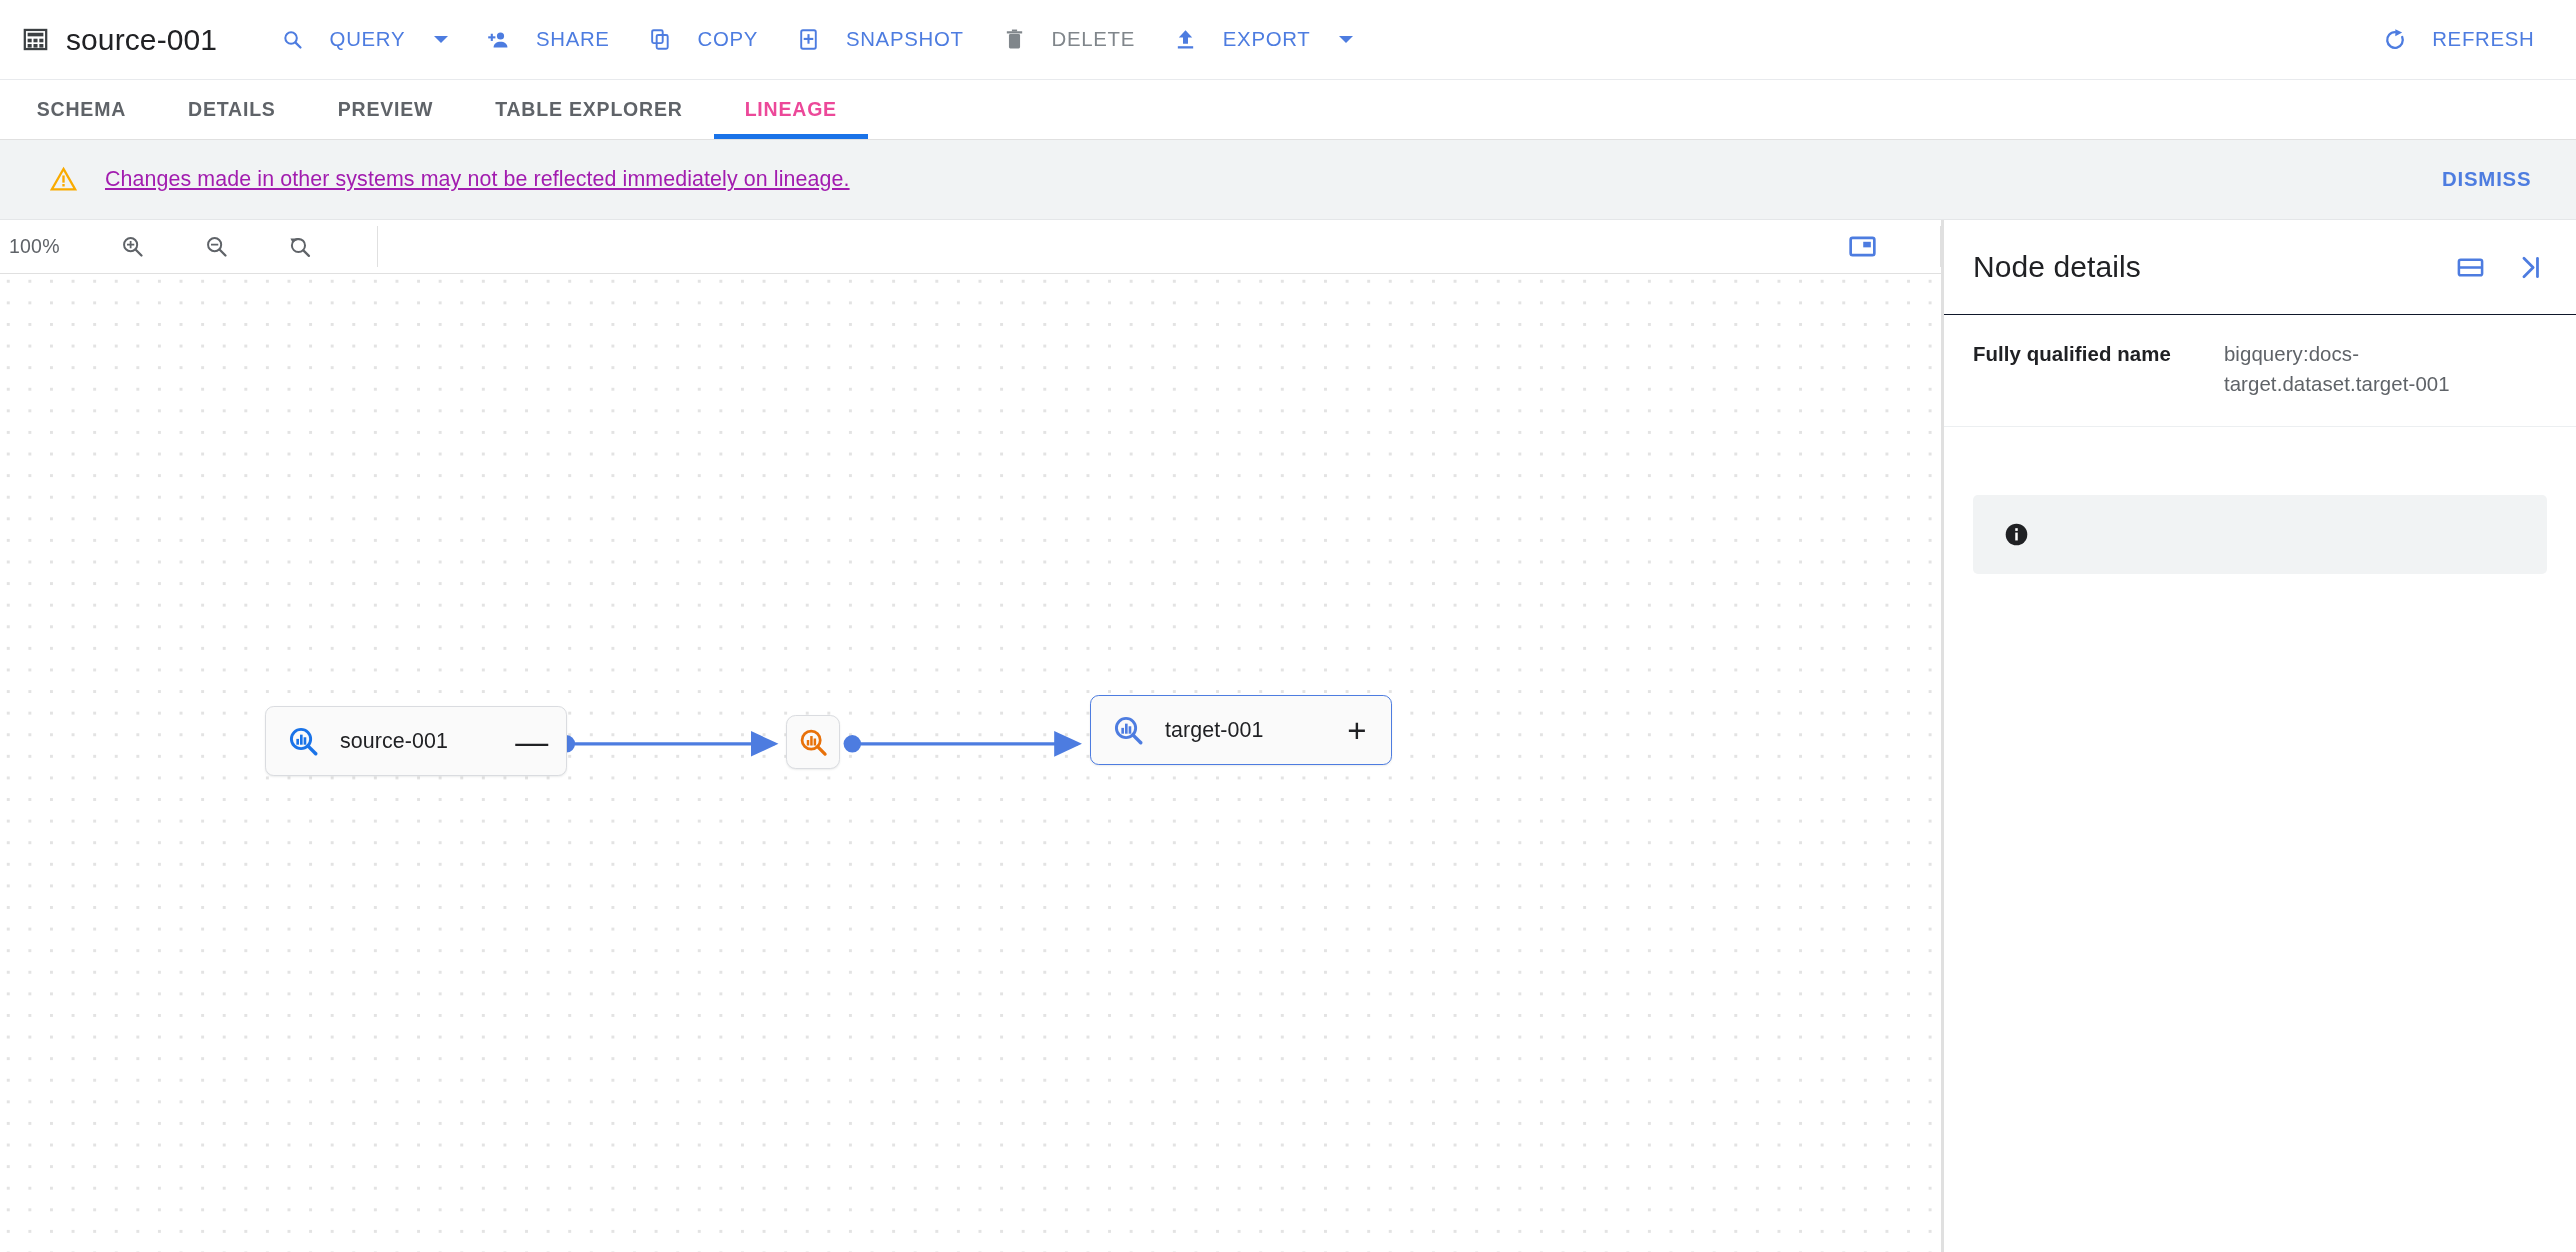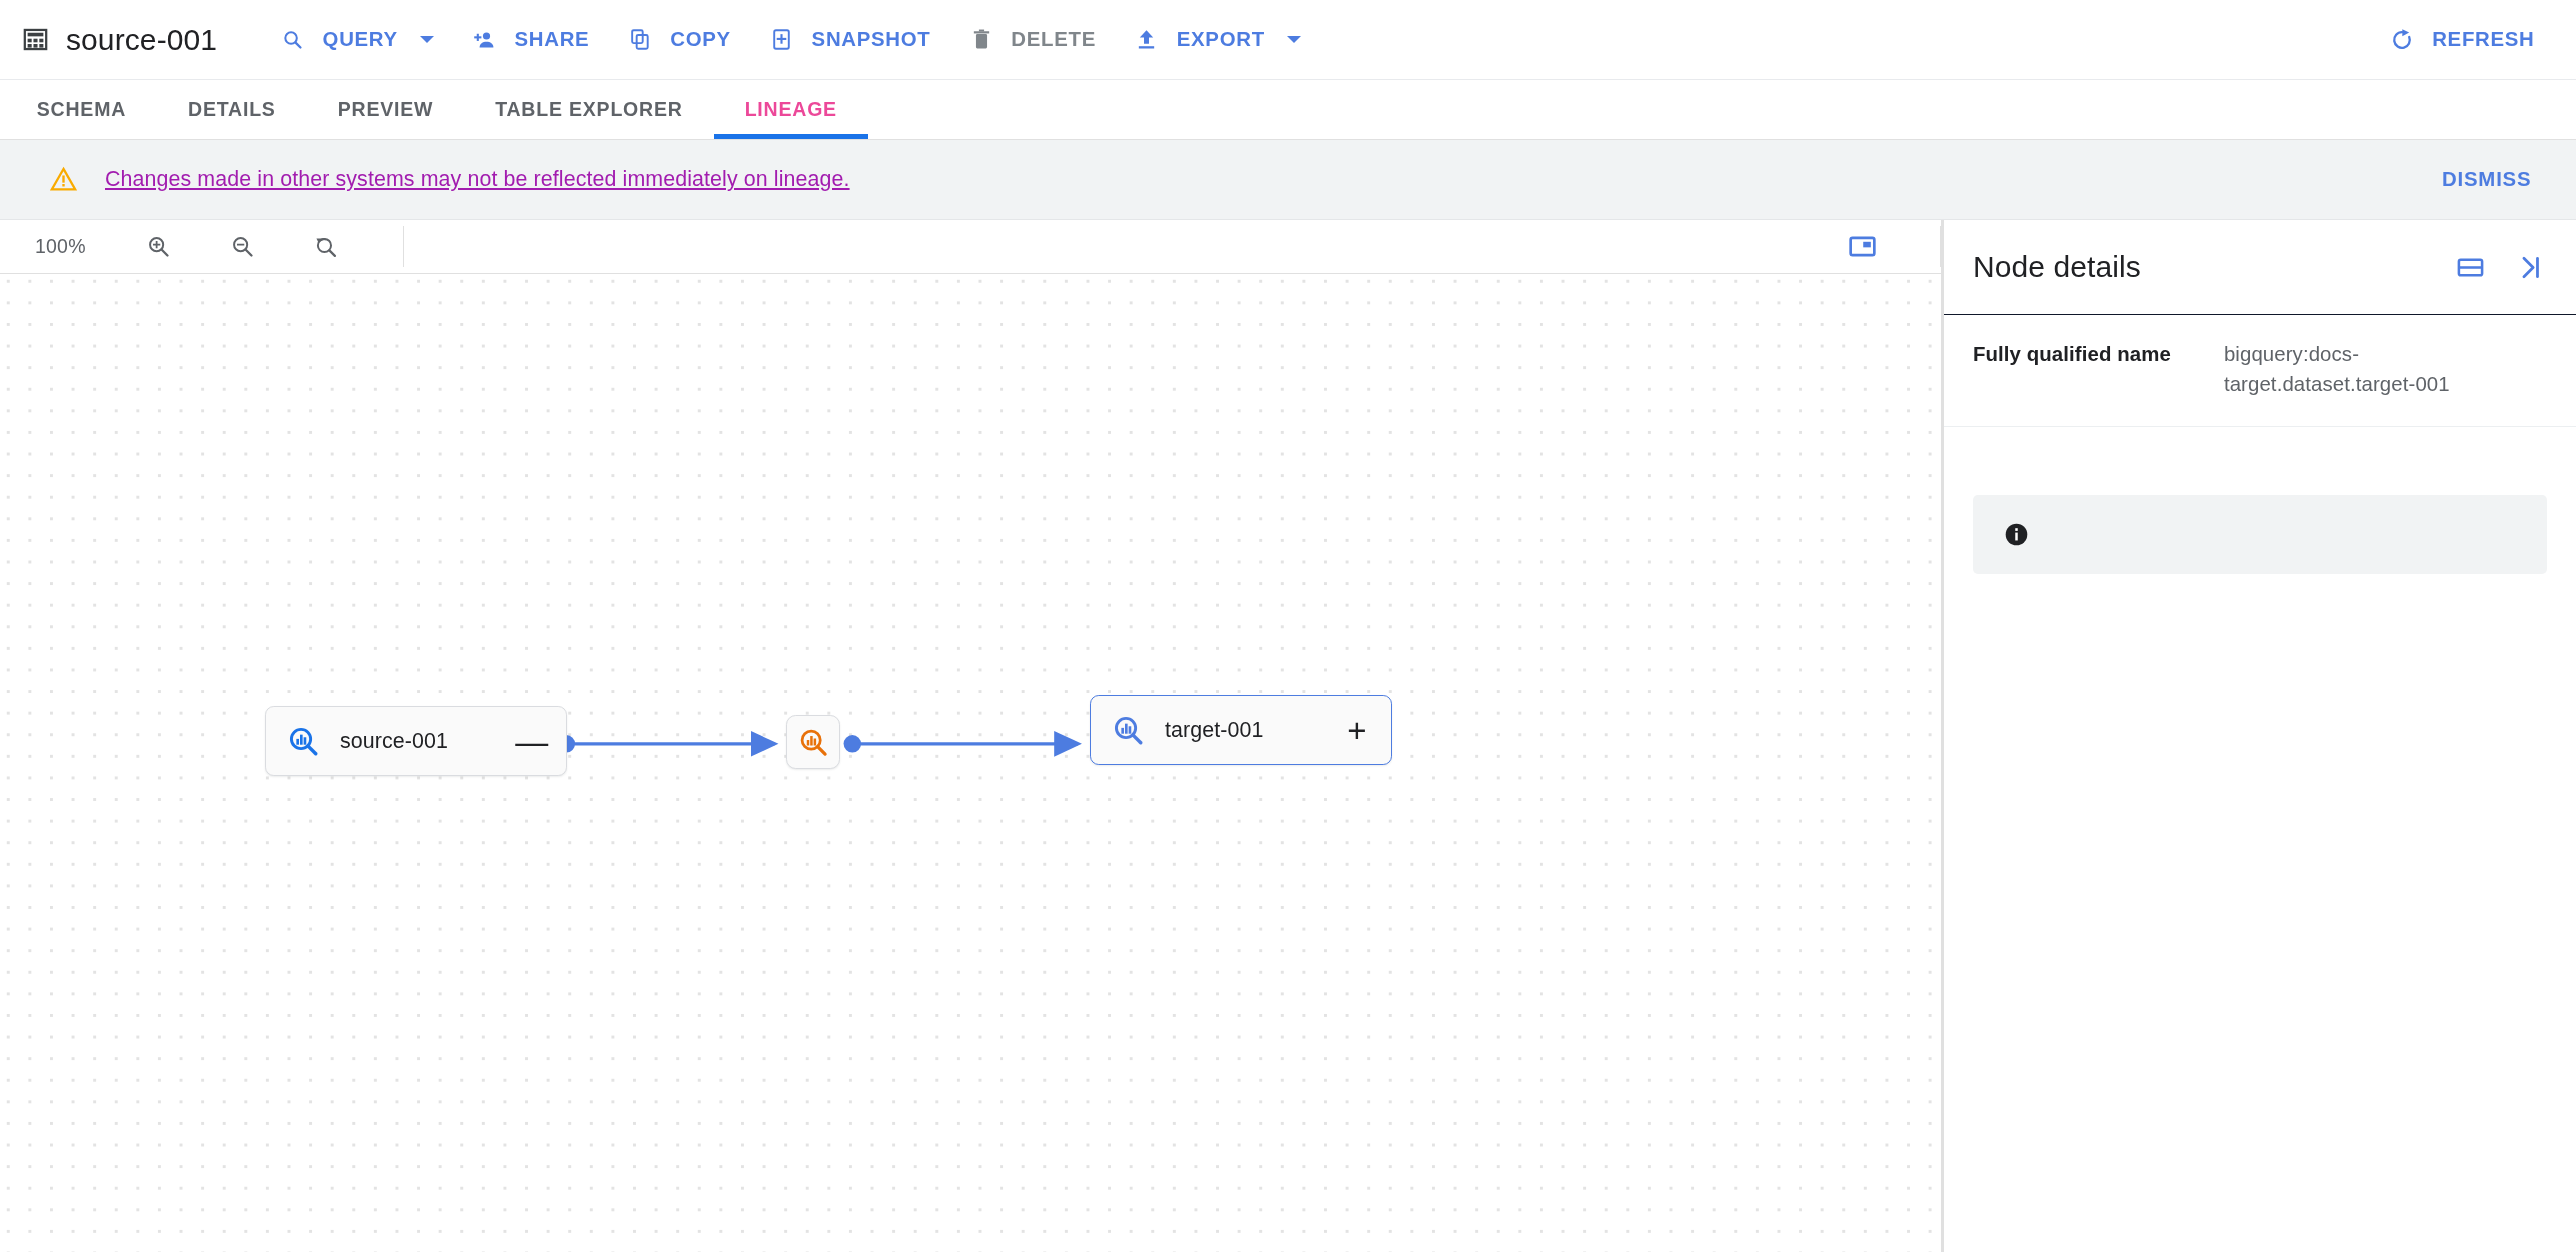--- a/index.html
+++ b/index.html
@@ -23,24 +23,24 @@
     border-bottom: 1px solid #e8eaed;
   }
   .title-icon { width: 29px; height: 29px; display:flex; align-items:center; justify-content:center; margin-right: 15.6px; }
   .page-title {
     font-size: 30px; color: #202124; font-weight: 400;
     letter-spacing: 0.1px; white-space: nowrap;
     margin-right: 47px;
   }
   .tb-actions { display:flex; align-items:center; gap: 0px; }
   .tb-btn {
-    display: inline-flex; align-items: center; gap: 18px;
+    display: inline-flex; align-items: center; gap: 25px;
     height: 53px; padding: 0 16.5px; margin-right: 5.8px;
     border: none; background: transparent; cursor: pointer;
-    color: #4d7ce0; font-size: 20.4px; font-weight: 700;
+    color: #4d7ce0; font-size: 20.4px; font-weight: 400;
     letter-spacing: 0.7px; text-transform: uppercase;
     border-radius: 4.9px; white-space: nowrap;
     font-family: "Liberation Sans", sans-serif;
   }
   .tb-btn.disabled { color: #80868b; cursor: default; }
   .tb-btn .ic { display:flex; align-items:center; justify-content:center; width: 24px; height: 24px; }
   .caret { width:0;height:0;border-left:7.8px solid transparent;border-right:7.8px solid transparent;border-top:7.8px solid currentColor; margin-left:3.9px; }
   .tb-spacer { flex: 1 1 auto; }
   .tb-btn.refresh { margin-right: 0; }
 
@@ -87,21 +87,21 @@
 
   
   .body { flex: 1 1 auto; display: flex; min-height: 0; position: relative; }
 
   .canvas-wrap { width: 1941px; min-width:1941px; display:flex; flex-direction:column; position:relative; background:#fff; }
 
   .canvas-toolbar {
     height: 54px; min-height: 54px;
     display: flex; align-items: center;
     border-bottom: 1px solid #e0e0e0;
-    background: #fff; padding-left: 35px;
+    background: #fff; padding-left: 9px;
     position: relative; z-index: 5; gap: 33px;
   }
   .zoom-level { font-size: 19.5px; color: #5f6368; width: 62px; letter-spacing:0.2px; }
   .ztool {
     width: 45px; height: 45px; margin-left: 5.8px;
     display:flex; align-items:center; justify-content:center;
     border:none; background:transparent; cursor:pointer; border-radius:50%;
   }
   .ct-divider { width:1px; height: 41px; background:#e0e0e0; margin-left: 21.4px; }
   .ct-spacer { flex:1 1 auto; }

